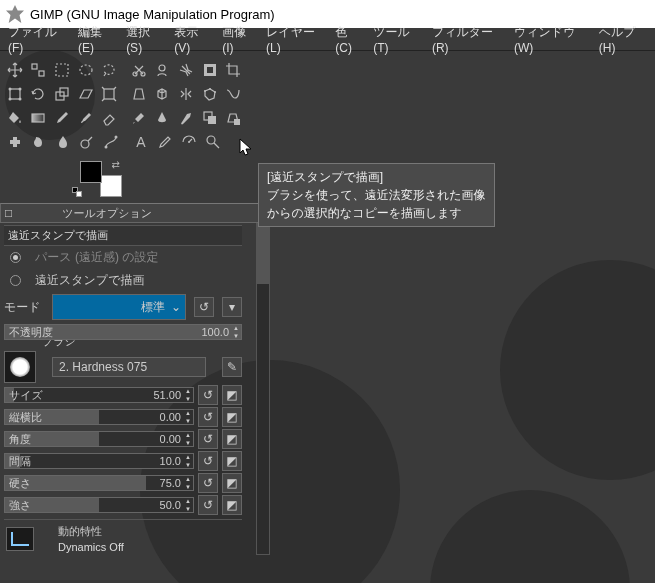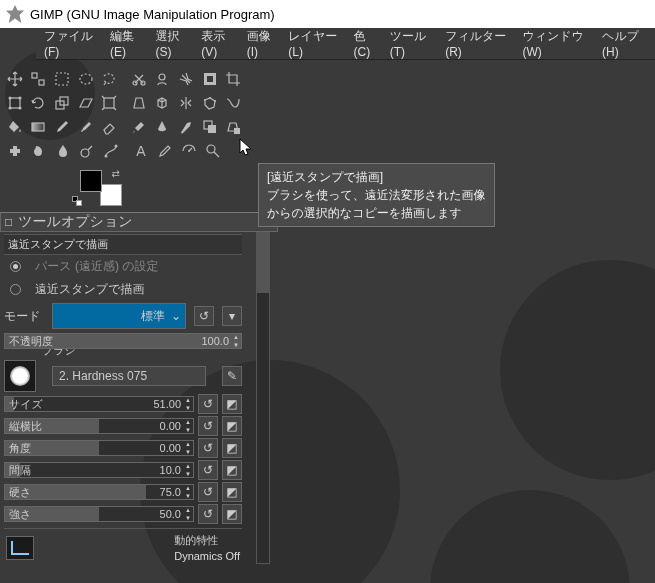--- a/index.html
+++ b/index.html
@@ -1,38 +1,38 @@
 <!DOCTYPE html>
 <html><head>
 <meta charset="utf-8">
 <style>
   * { margin: 0; padding: 0; box-sizing: border-box; font-family: "Segoe UI", "Meiryo", sans-serif; }
   body { background: #3a3a3a; color: #ccc; font-size: 12px; width: 655px; height: 583px; overflow: hidden; position: relative; }
   .titlebar { background: #fff; color: #000; height: 28px; display: flex; align-items: center; padding: 0 6px; font-size: 13px; }
   .titlebar .logo { width: 18px; height: 18px; margin-right: 6px; background: #888; clip-path: polygon(50% 0,65% 30%,100% 30%,75% 55%,85% 100%,50% 75%,15% 100%,25% 55%,0 30%,35% 30%); }
-  .menubar { background: #3a3a3a; height: 32px; display: flex; align-items: center; padding: 0 2px; border-bottom: 1px solid #222; margin-left: 36px; }
+  .menubar { background: #3a3a3a; height: 23px; display: flex; align-items: center; padding: 0 2px; border-bottom: 1px solid #222; }
   .menubar .item { padding: 2px 6px; color: #ddd; font-size: 12px; cursor: pointer; }
   .toolbox { padding: 8px 4px 2px 4px; width: 248px; }
   .toolrow { display: flex; gap: 2px; margin-bottom: 2px; }
   .tool { width: 22px; height: 22px; display: flex; align-items: center; justify-content: center; color: #bbb; cursor: pointer; }
   .tool.gap { width: 4px; }
   .tool svg { width: 16px; height: 16px; stroke: #bbb; fill: none; stroke-width: 1.2; }
   .tool .fillsvg { fill: #bbb; stroke: none; }
   .colorswatch { display: flex; align-items: center; padding: 6px 0 4px 76px; }
   .swatchbox { position: relative; width: 42px; height: 36px; }
   .swatch { position: absolute; width: 22px; height: 22px; border: 1px solid #999; }
   .swatch.fg { background: #000; top: 0; left: 0; z-index: 2; }
   .swatch.bg { background: #fff; bottom: 0; right: 0; }
   .swaparrow { position: absolute; top: -2px; right: 2px; font-size: 10px; color: #bbb; }
   .miniswatch { position: absolute; bottom: 0; left: -8px; width: 10px; height: 10px; }
   .miniswatch div { position: absolute; width: 6px; height: 6px; border: 1px solid #999; }
   .miniswatch .a { background: #000; top: 0; left: 0; }
   .miniswatch .b { background: #fff; bottom: 0; right: 0; }
   .dock-header { display: flex; align-items: center; background: #444; border: 1px solid #666; border-top: 1px solid #777; height: 20px; width: 278px; }
-  .dock-header .lbl { flex: 1; padding-left: 6px; font-size: 14px; }
+  .dock-header .lbl { flex: 1; padding-left: 6px; font-size: 11px; margin-left: 44px; }
   .dock-header .mbtn { width: 18px; text-align: center; color: #ccc; }
   .options { width: 246px; padding: 2px 4px; position: relative; }
   .scrollbar { position: absolute; right: -24px; top: 0; bottom: 0; width: 14px; background: #2c2c2c; border: 1px solid #555; }
   .scrollbar .thumb { background: #555; width: 100%; height: 60px; }
   .section-title { background: #333; color: #ddd; padding: 2px 4px; font-size: 11px; border: 1px solid #555; border-left: 0; border-right: 0; }
   .radio-row { display: flex; align-items: center; padding: 3px 6px; gap: 8px; }
   .radio { width: 11px; height: 11px; border-radius: 50%; border: 1px solid #999; margin-right: 6px; display: flex; align-items: center; justify-content: center; }
   .radio.selected::after { content: ""; width: 5px; height: 5px; background: #ccc; border-radius: 50%; }
   .mode-row { display: flex; align-items: center; gap: 8px; padding: 2px 0; }
   .mode-row .lbl { width: 40px; }
@@ -42,21 +42,21 @@
   .slider { flex: 1; background: #2f2f2f; border: 1px solid #666; height: 16px; position: relative; display: flex; align-items: center; }
   .slider .fill { position: absolute; left: 0; top: 0; bottom: 0; background: #5a5a5a; }
   .slider .slabel { position: relative; z-index: 1; padding-left: 4px; font-size: 11px; }
   .slider .svalue { position: relative; z-index: 1; margin-left: auto; padding-right: 2px; font-size: 11px; }
   .slider .spinner { width: 10px; display: flex; flex-direction: column; font-size: 6px; line-height: 8px; text-align: center; color: #ccc; z-index: 1; }
   .brush-row { display: flex; align-items: center; gap: 16px; margin: 2px 0; }
   .brush-preview { width: 32px; height: 32px; background: #1a1a1a; border: 1px solid #666; display: flex; align-items: center; justify-content: center; }
   .brush-preview .dot { width: 20px; height: 20px; border-radius: 50%; background: radial-gradient(circle,#fff 0,#fff 50%,#000 100%); }
   .brush-name { flex: 1; background: #444; border: 1px solid #666; height: 20px; display: flex; align-items: center; padding: 0 6px; }
   .brush-col-label { font-size: 11px; padding-left: 38px; margin-top: -8px; }
-  .dyn-row { display: flex; align-items: center; gap: 6px; border-top: 1px solid #555; padding: 4px 2px 0 2px; margin-top: 4px; justify-content: space-between; }
+  .dyn-row { display: flex; align-items: center; gap: 24px; border-top: 1px solid #555; padding: 4px 2px 0 2px; margin-top: 4px; }
   .dyn-thumb { width: 28px; height: 24px; background: #1a1a1a; border: 1px solid #666; position: relative; }
   .dyn-thumb::after { content: ""; position: absolute; inset: 4px; border-left: 2px solid #8cf; border-bottom: 2px solid #8cf; }
   .dyn-labels { display: flex; flex-direction: column; font-size: 11px; gap: 2px; }
   .tooltip { position: absolute; background: #4a4a4a; border: 1px solid #777; color: #eee; font-size: 12px; padding: 4px 8px; line-height: 1.5; }
   .cursor { position: absolute; width: 14px; height: 20px; z-index: 50; }
   .cursor svg { width: 14px; height: 20px; }
   .bg-abstract { position: absolute; background: #2f2f2f; border-radius: 50%; z-index: -1; }
 </style>
 </head>
 <body>

